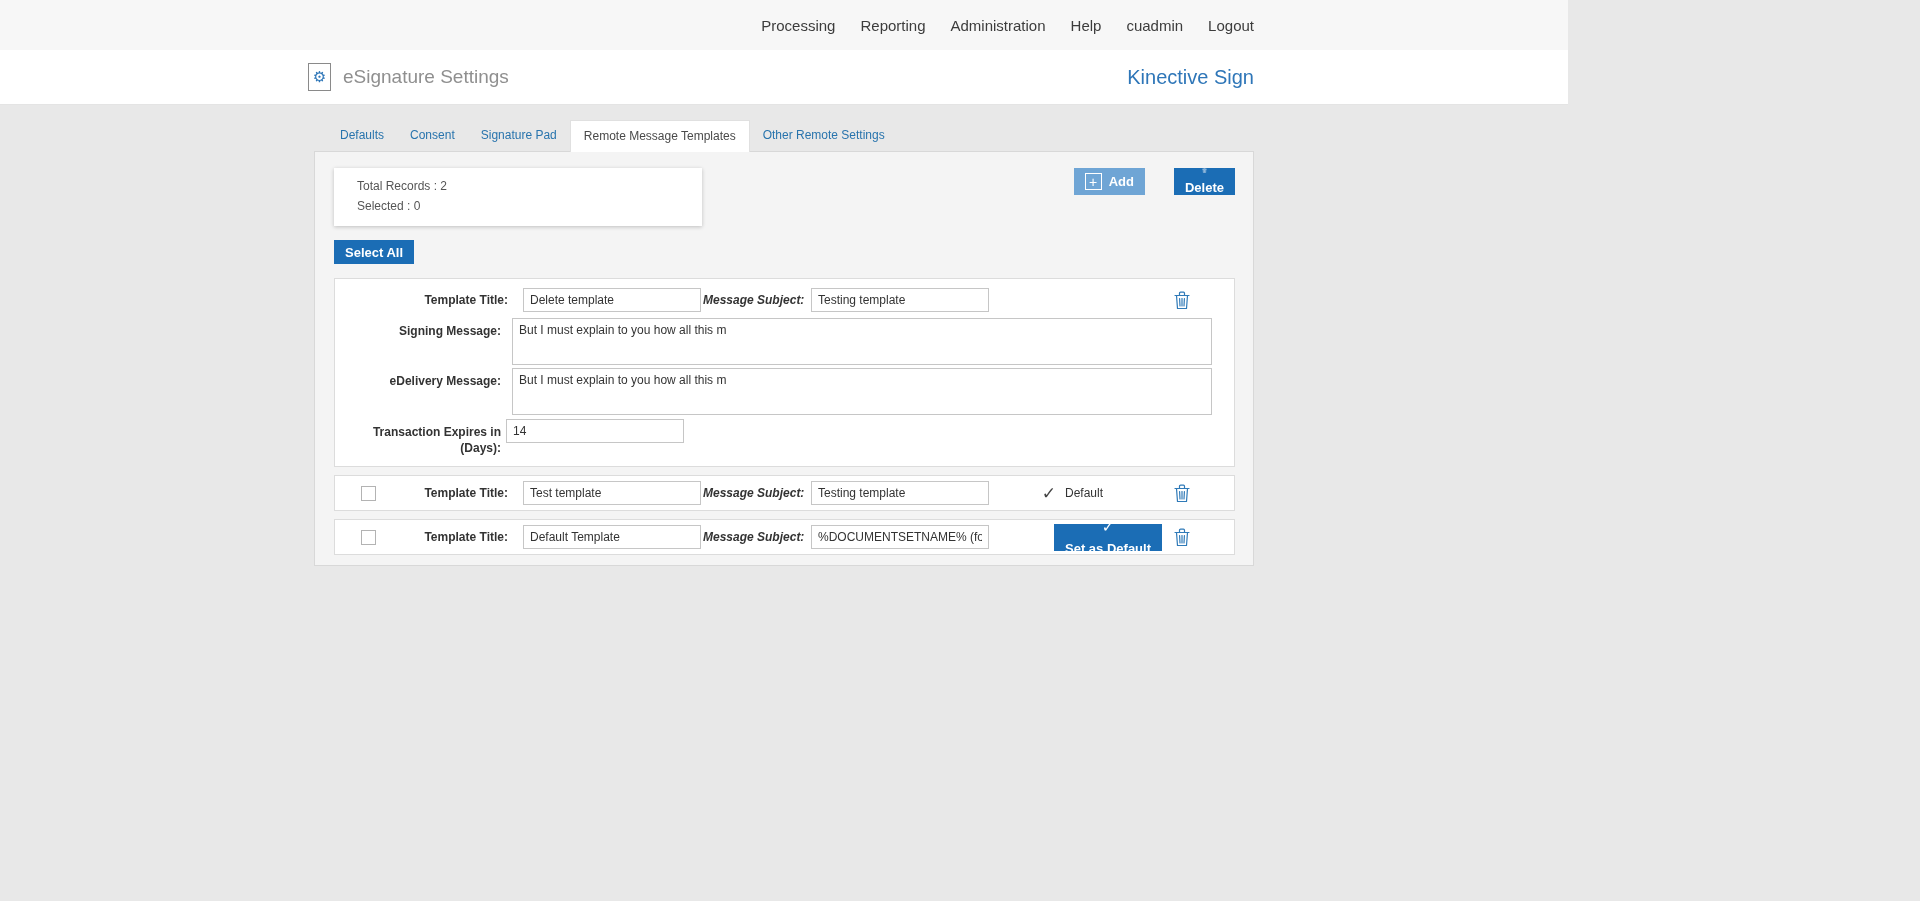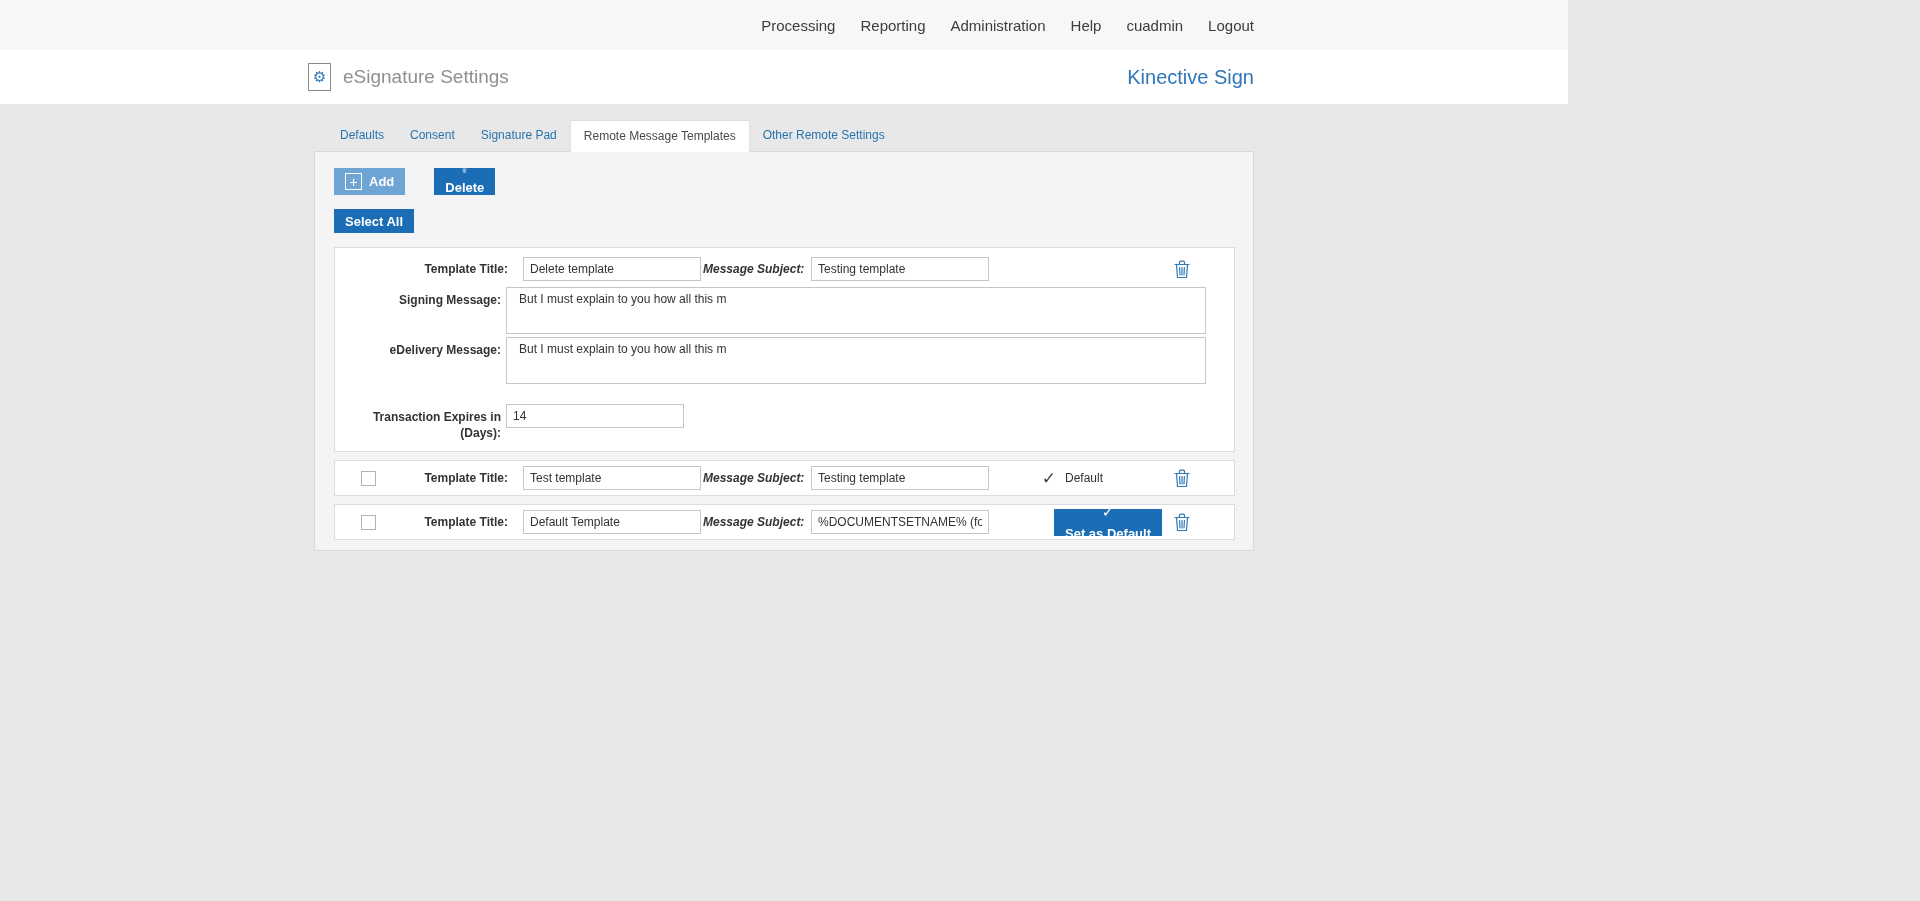--- a/index.html
+++ b/index.html
@@ -48,24 +48,24 @@
   .card { background: #ffffff; border: 1px solid #dcdcdc; }
   .editor { margin-top: 14px; padding: 9px 16px 10px; }
   .line { display: flex; align-items: flex-start; }
   .line-fields { align-items: center; }
   .lbl { font-size: 12px; font-weight: bold; color: #333; text-align: right; flex-shrink: 0; line-height: 1.35; white-space: nowrap; }
   .lbl-title { width: 157px; margin-right: 15px; }
   .lbl-title-row { width: 132px; margin-right: 15px; }
   .lbl-subject { width: 100px; margin-left: 2px; margin-right: 8px; font-style: italic; }
   .lbl-msg { width: 150px; margin-right: 5px; padding-top: 5px; white-space: normal; }
   .txt { height: 24px; width: 178px; border: 1px solid #c6c6c6; font-family: inherit; font-size: 12px; color: #333; padding: 8px 6px; background: #fff; }
-  .ta { width: 700px; height: 47px; border: 1px solid #c6c6c6; font-family: inherit; font-size: 12px; color: #333; padding: 4px 12px; resize: none; background: #fff; }
+  .ta { width: 700px; height: 47px; border: 1px solid #c6c6c6; font-family: inherit; font-size: 12px; color: #333; padding: 4px 6px; resize: none; background: #fff; margin-left: 6px; }
   .m-sign { margin-top: 6px; }
   .m-edel { margin-top: 3px; }
-  .m-exp { margin-top: 20px; }
+  .m-exp { margin-top: 4px; }
   .line1 .icon-btn { margin-left: auto; margin-right: 28px; align-self: center; }
   .editor-actions { justify-content: flex-end; gap: 10px; margin-top: 11px; align-items: center; }
 
   
   .row-card { margin-top: 8px; height: 36px; display: flex; align-items: center; padding: 0 16px; }
   .cb { appearance: none; -webkit-appearance: none; width: 15px; height: 15px; border: 1px solid #b3b3b3; background: #fff; margin-left: 10px; flex-shrink: 0; cursor: pointer; }
   .row-right { margin-left: auto; display: flex; align-items: center; }
   .default-ind { display: flex; align-items: center; margin-right: 71px; }
   .check-glyph { font-size: 17px; color: #444; margin-right: 9px; line-height: 1; }
   .default-text { font-size: 12px; color: #333; }
@@ -107,20 +107,24 @@
         <div class="tab">Defaults</div>
         <div class="tab">Consent</div>
         <div class="tab">Signature Pad</div>
         <div class="tab active">Remote Message Templates</div>
         <div class="tab">Other Remote Settings</div>
       </div>
 
       <div class="panel">
 
         <div class="panel-top">
+          <div class="summary-box">
+            <div>Total Records : 2</div>
+            <div>Selected : 0</div>
+          </div>
           <div class="top-actions">
             <button class="btn btn-light">
               <span class="plus-box">+</span>
               <span>Add</span>
             </button>
             <button class="btn btn-primary">
               <svg width="13" height="16" viewBox="0 0 16 19">
                 <g fill="none" stroke="#ffffff" stroke-width="1.3" stroke-linecap="round">
                   <path d="M5.5 4V2.2c0-.6.5-1 1-1h3c.5 0 1 .4 1 1V4"></path>
                   <line x1="1" y1="4.5" x2="15" y2="4.5"></line>

